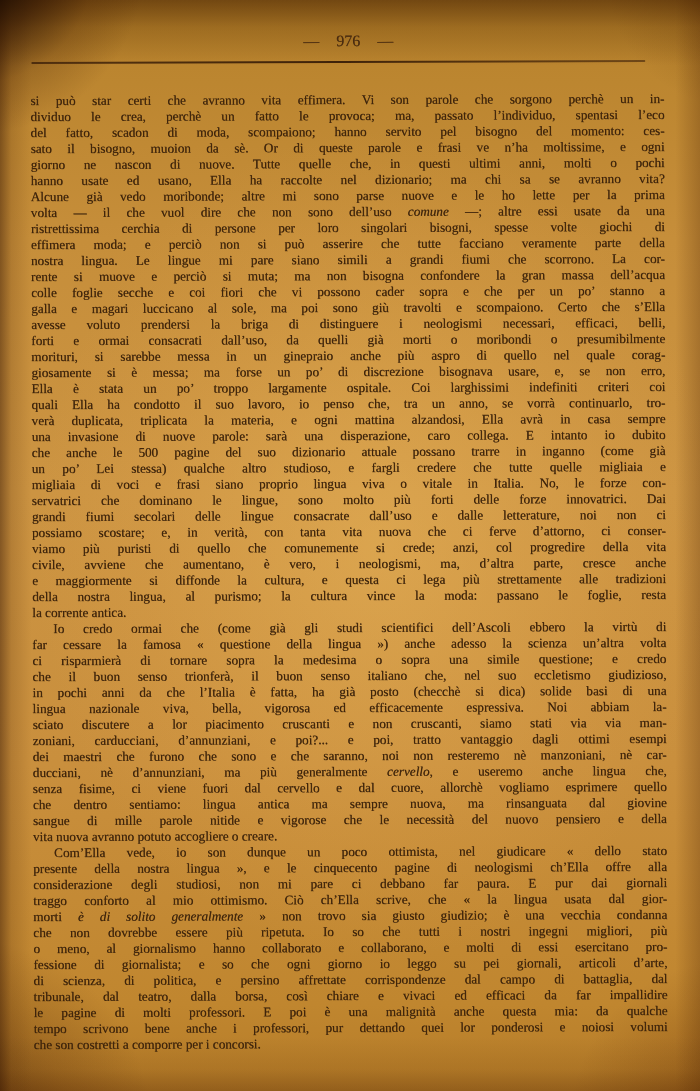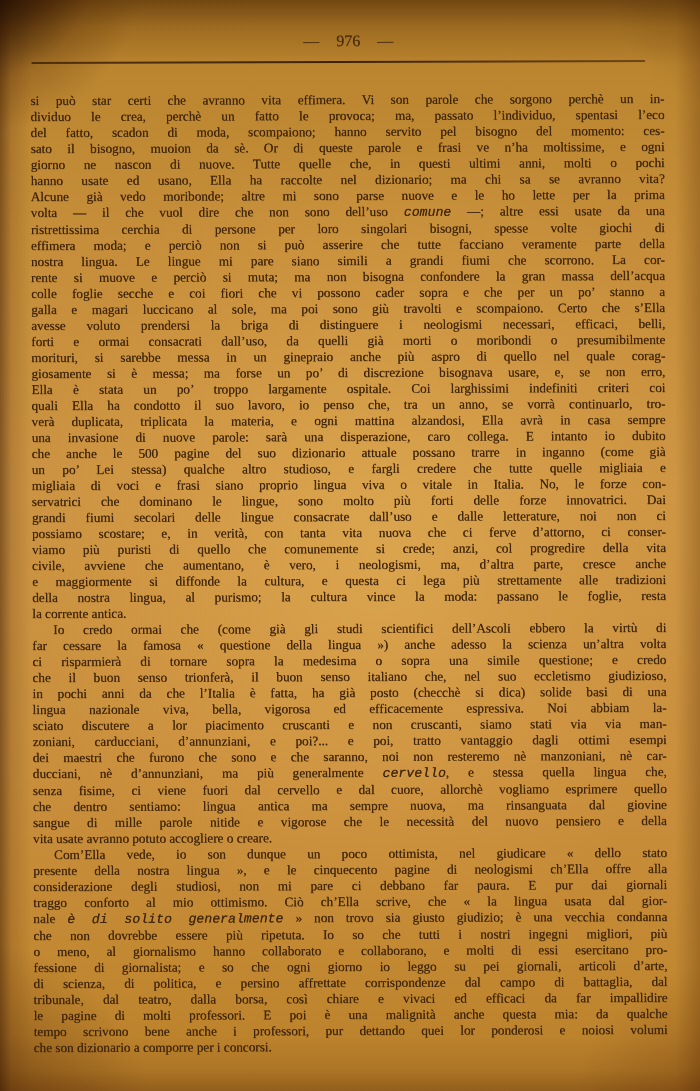--- a/index.html
+++ b/index.html
@@ -38,21 +38,21 @@
   }
   .page-text {
     position: absolute; top: 92px; left: 32px; width: 634px;
     font-size: 13.2px; line-height: 16px;
     color: #3f250c;
     text-shadow: 0.25px 0.25px 0.35px rgba(63,37,12,0.75);
   }
   .line { text-align: justify; text-align-last: justify; }
   .line.last { text-align-last: left; }
   .line.first-indent { text-indent: 21px; }
-  .line i { font-style: italic; font-family: Liberation Mono, monospace; }
+  .line i { font-style: italic; }
 </style>
 </head>
 <body>
 
 <div class="sheet">
 
   <div class="header">
     <span class="dash">—</span><span>976</span><span class="dash">—</span>
   </div>
 
@@ -97,36 +97,36 @@
       <div>
         <div class="line first-indent"><span>Io credo ormai che (come già gli studi scientifici dell’Ascoli ebbero la virtù di</span></div>
         <div class="line"><span>far cessare la famosa « questione della lingua ») anche adesso la scienza un’altra volta</span></div>
         <div class="line"><span>ci risparmierà di tornare sopra la medesima o sopra una simile questione; e credo</span></div>
         <div class="line"><span>che il buon senso trionferà, il buon senso italiano che, nel suo eccletismo giudizioso,</span></div>
         <div class="line"><span>in pochi anni da che l’Italia è fatta, ha già posto (checchè si dica) solide basi di una</span></div>
         <div class="line"><span>lingua nazionale viva, bella, vigorosa ed efficacemente espressiva. Noi abbiam la-</span></div>
         <div class="line"><span>sciato discutere a lor piacimento cruscanti e non cruscanti, siamo stati via via man-</span></div>
         <div class="line"><span>zoniani, carducciani, d’annunziani, e poi?... e poi, tratto vantaggio dagli ottimi esempi</span></div>
         <div class="line"><span>dei maestri che furono che sono e che saranno, noi non resteremo nè manzoniani, nè car-</span></div>
-        <div class="line"><span>ducciani, nè d’annunziani, ma più generalmente </span><i>cervello</i><span>, e stessa quella lingua che,</span></div>
+        <div class="line"><span>ducciani, nè d’annunziani, ma più generalmente </span><i>cervello</i><span>, e useremo anche lingua che,</span></div>
         <div class="line"><span>senza fisime, ci viene fuori dal cervello e dal cuore, allorchè vogliamo esprimere quello</span></div>
         <div class="line"><span>che dentro sentiamo: lingua antica ma sempre nuova, ma rinsanguata dal giovine</span></div>
         <div class="line"><span>sangue di mille parole nitide e vigorose che le necessità del nuovo pensiero e della</span></div>
-        <div class="line last"><span>vita usate avranno potuto accogliere o creare.</span></div>
+        <div class="line last"><span>vita nuova avranno potuto accogliere o creare.</span></div>
       </div>
       <div>
         <div class="line first-indent"><span>Com’Ella vede, io son dunque un poco ottimista, nel giudicare « dello stato</span></div>
         <div class="line"><span>presente della nostra lingua », e le cinquecento pagine di neologismi ch’Ella offre alla</span></div>
         <div class="line"><span>considerazione degli studiosi, non mi pare ci debbano far paura. E pur dai giornali</span></div>
         <div class="line"><span>traggo conforto al mio ottimismo. Ciò ch’Ella scrive, che « la lingua usata dal gior-</span></div>
-        <div class="line"><span>nale </span><i>è di solito generalmente</i><span> » non trovo sia giusto giudizio; è una vecchia condanna</span></div>
+        <div class="line"><span>morti </span><i>è di solito generalmente</i><span> » non trovo sia giusto giudizio; è una vecchia condanna</span></div>
         <div class="line"><span>che non dovrebbe essere più ripetuta. Io so che tutti i nostri ingegni migliori, più</span></div>
         <div class="line"><span>o meno, al giornalismo hanno collaborato e collaborano, e molti di essi esercitano pro-</span></div>
         <div class="line"><span>fessione di giornalista; e so che ogni giorno io leggo su pei giornali, articoli d’arte,</span></div>
         <div class="line"><span>di scienza, di politica, e persino affrettate corrispondenze dal campo di battaglia, dal</span></div>
         <div class="line"><span>tribunale, dal teatro, dalla borsa, così chiare e vivaci ed efficaci da far impallidire</span></div>
         <div class="line"><span>le pagine di molti professori. E poi è una malignità anche questa mia: da qualche</span></div>
         <div class="line"><span>tempo scrivono bene anche i professori, pur dettando quei lor ponderosi e noiosi volumi</span></div>
-        <div class="line last"><span>che son dizionario a comporre per i concorsi.</span></div>
+        <div class="line last"><span>che son costretti a comporre per i concorsi.</span></div>
       </div>
     </div>
 
 </div>
 
 </body></html>

